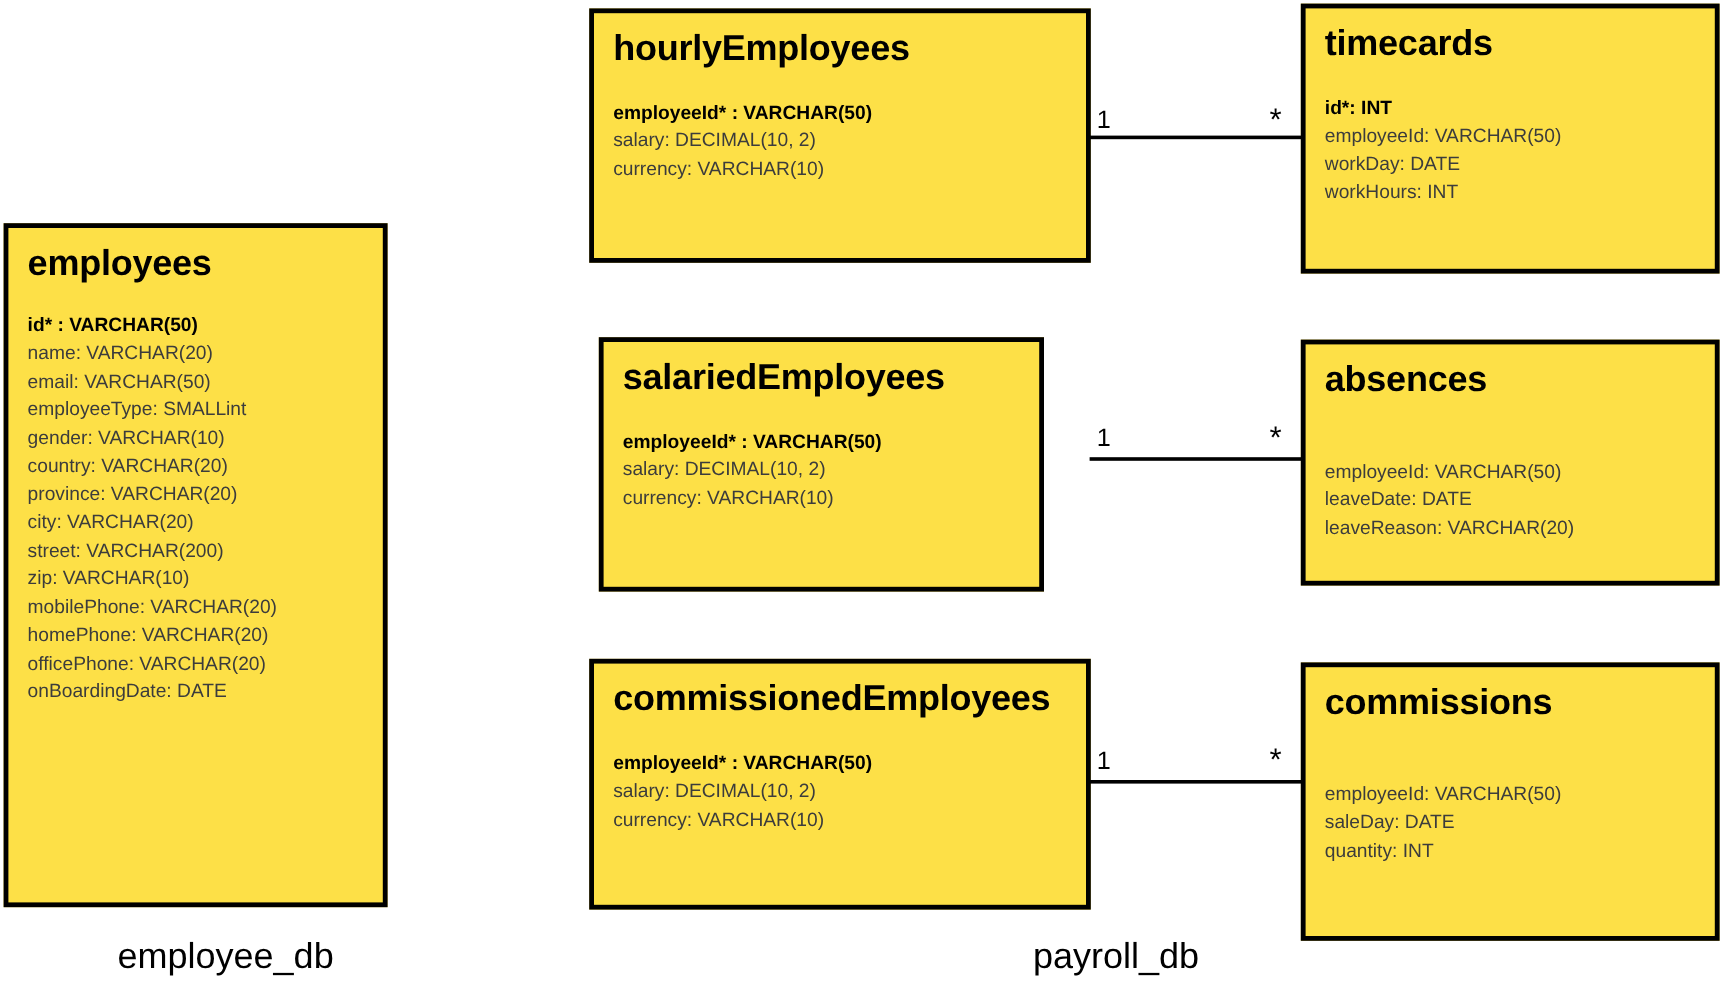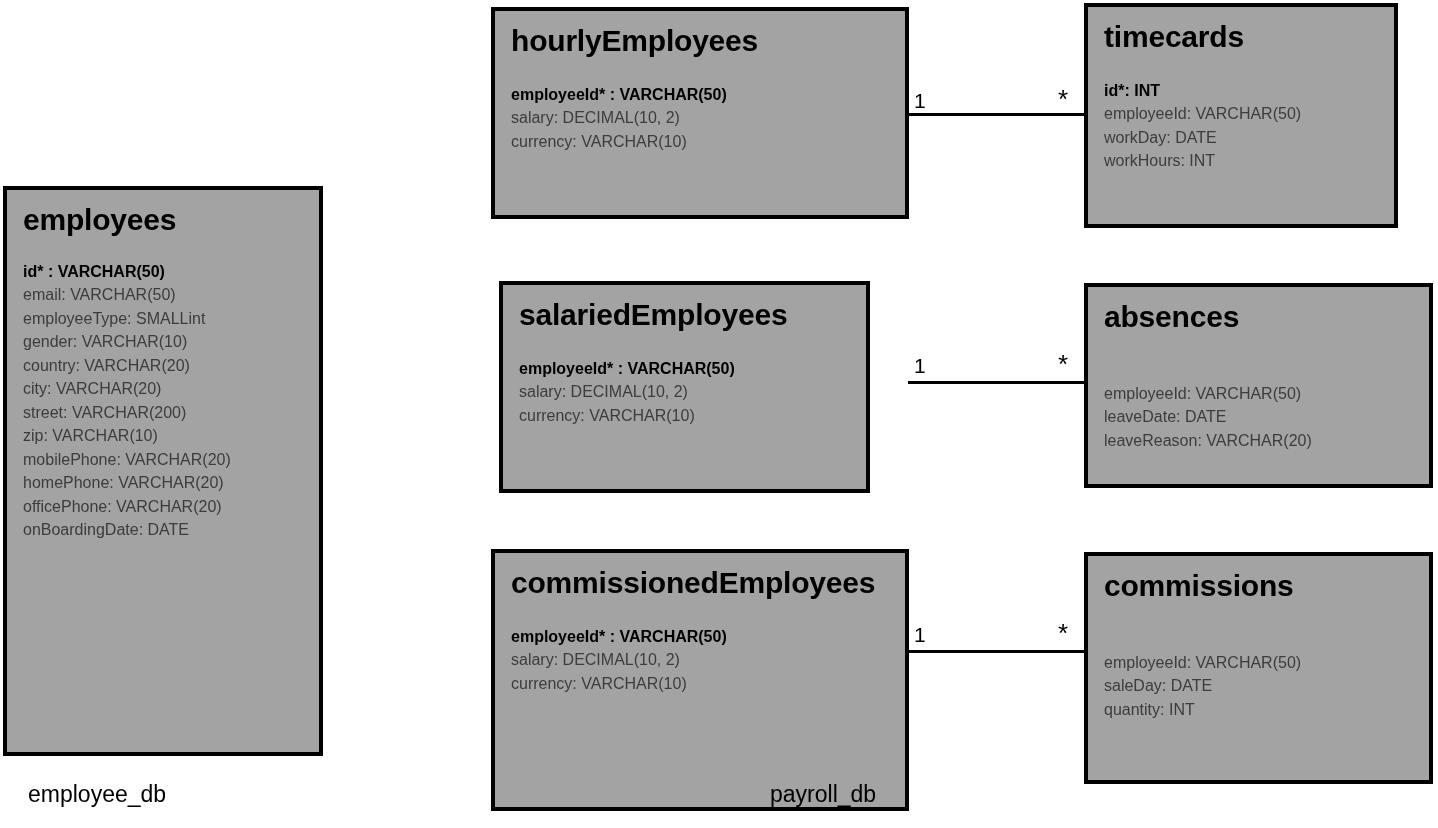--- a/index.html
+++ b/index.html
@@ -18,21 +18,21 @@
     width: 1438px;
     height: 828px;
     background: #ffffff;
   }
 
   
   .entity {
     position: absolute;
     box-sizing: border-box;
     border: 4px solid #000000;
-    background: #a3a3a3;
+    background: #fde047;
     padding: 14px 16px 10px 16px;
   }
   .entity-title {
     font-size: 30px;
     font-weight: bold;
     color: #000000;
     letter-spacing: -0.2px;
     line-height: 1.05;
     white-space: nowrap;
   }
@@ -66,58 +66,61 @@
     line-height: 1;
     white-space: nowrap;
   }
   .card.star {
     font-size: 26px;
   }
 
   
   .db-caption {
     position: absolute;
-    font-size: 23px;
+    font-size: 30px;
     color: #000000;
     white-space: nowrap;
+    text-align: center;
   }
 </style>
 </head>
 <body>
 
 <div id="canvas">
 
   <div class="entity tall" style="left:3px; top:186px; width:320px; height:570px;">
     <div class="entity-title">employees</div>
     <div class="attr-list">
       <div class="attr pk">id* : VARCHAR(50)</div>
+      <div class="attr">name: VARCHAR(20)</div>
       <div class="attr">email: VARCHAR(50)</div>
       <div class="attr">employeeType: SMALLint</div>
       <div class="attr">gender: VARCHAR(10)</div>
       <div class="attr">country: VARCHAR(20)</div>
+      <div class="attr">province: VARCHAR(20)</div>
       <div class="attr">city: VARCHAR(20)</div>
       <div class="attr">street: VARCHAR(200)</div>
       <div class="attr">zip: VARCHAR(10)</div>
       <div class="attr">mobilePhone: VARCHAR(20)</div>
       <div class="attr">homePhone: VARCHAR(20)</div>
       <div class="attr">officePhone: VARCHAR(20)</div>
       <div class="attr">onBoardingDate: DATE</div>
     </div>
   </div>
 
   <div class="entity" style="left:491px; top:7px; width:418px; height:212px;">
     <div class="entity-title">hourlyEmployees</div>
     <div class="attr-list">
       <div class="attr pk">employeeId* : VARCHAR(50)</div>
       <div class="attr">salary: DECIMAL(10, 2)</div>
       <div class="attr">currency: VARCHAR(10)</div>
     </div>
   </div>
 
-  <div class="entity" style="left:1084px; top:3px; width:314px; height:225px;">
+  <div class="entity" style="left:1084px; top:3px; width:349px; height:225px;">
     <div class="entity-title">timecards</div>
     <div class="attr-list">
       <div class="attr pk">id*: INT</div>
       <div class="attr">employeeId: VARCHAR(50)</div>
       <div class="attr">workDay: DATE</div>
       <div class="attr">workHours: INT</div>
     </div>
   </div>
 
   <div class="rel-line" style="left:908px; top:113px; width:177px;"></div>
@@ -139,21 +142,21 @@
       <div class="attr">employeeId: VARCHAR(50)</div>
       <div class="attr">leaveDate: DATE</div>
       <div class="attr">leaveReason: VARCHAR(20)</div>
     </div>
   </div>
 
   <div class="rel-line" style="left:908px; top:381px; width:177px;"></div>
   <div class="card" style="left:914px; top:355px;">1</div>
   <div class="card star" style="left:1058px; top:351px;">*</div>
 
-  <div class="entity" style="left:491px; top:549px; width:418px; height:262px;">
+  <div class="entity" style="left:491px; top:549px; width:418px; height:209px;">
     <div class="entity-title">commissionedEmployees</div>
     <div class="attr-list">
       <div class="attr pk">employeeId* : VARCHAR(50)</div>
       <div class="attr">salary: DECIMAL(10, 2)</div>
       <div class="attr">currency: VARCHAR(10)</div>
     </div>
   </div>
 
   <div class="entity" style="left:1084px; top:552px; width:349px; height:232px;">
     <div class="entity-title">commissions</div>

